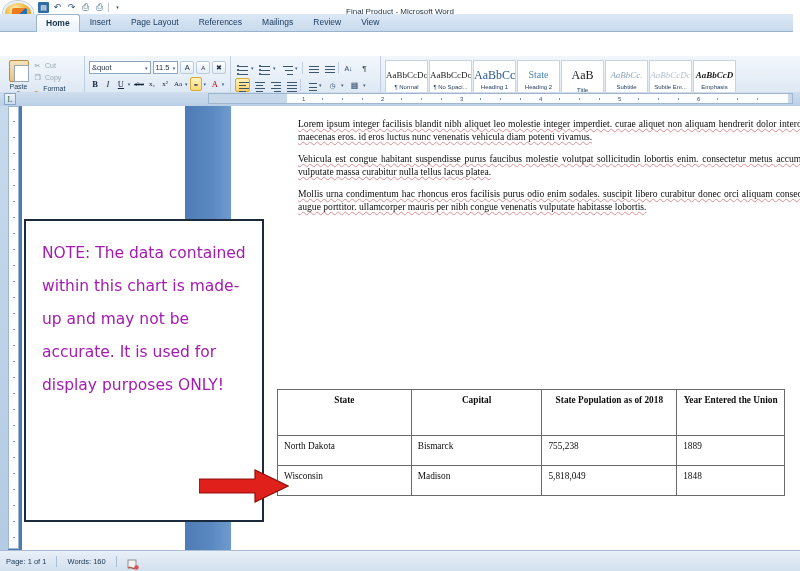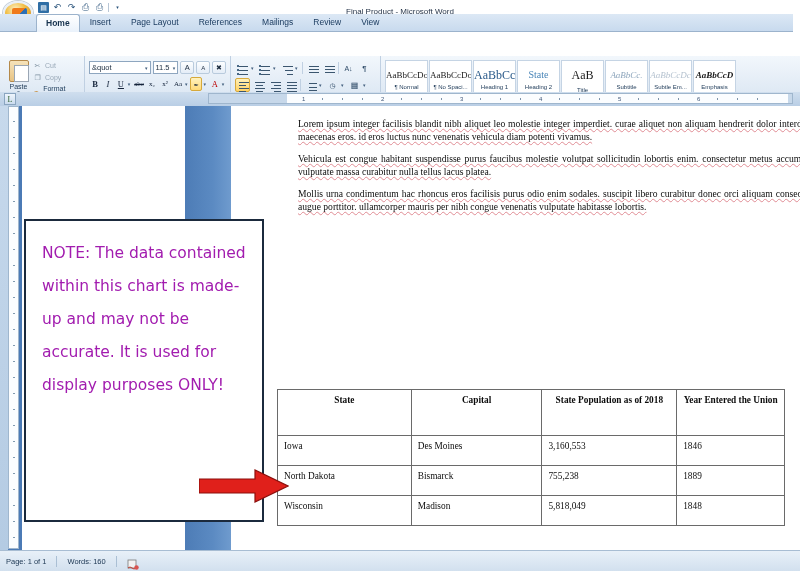--- a/index.html
+++ b/index.html
@@ -604,26 +604,20 @@
       <thead>
         <tr>
           <th class="col1">State</th>
           <th class="col2">Capital</th>
           <th class="col3">State Population as of 2018</th>
           <th class="col4">Year Entered the Union</th>
         </tr>
       </thead>
       <tbody>
         <tr>
-          <td>Iowa</td>
-          <td>Des Moines</td>
-          <td>3,160,553</td>
-          <td>1846</td>
-        </tr>
-        <tr>
           <td>North Dakota</td>
           <td>Bismarck</td>
           <td>755,238</td>
           <td>1889</td>
         </tr>
         <tr>
           <td>Wisconsin</td>
           <td>Madison</td>
           <td>5,818,049</td>
           <td>1848</td>

